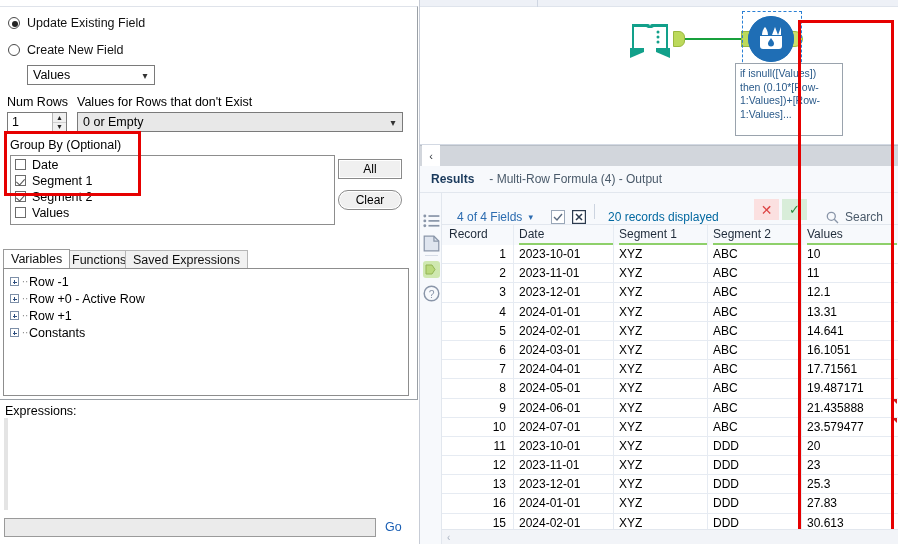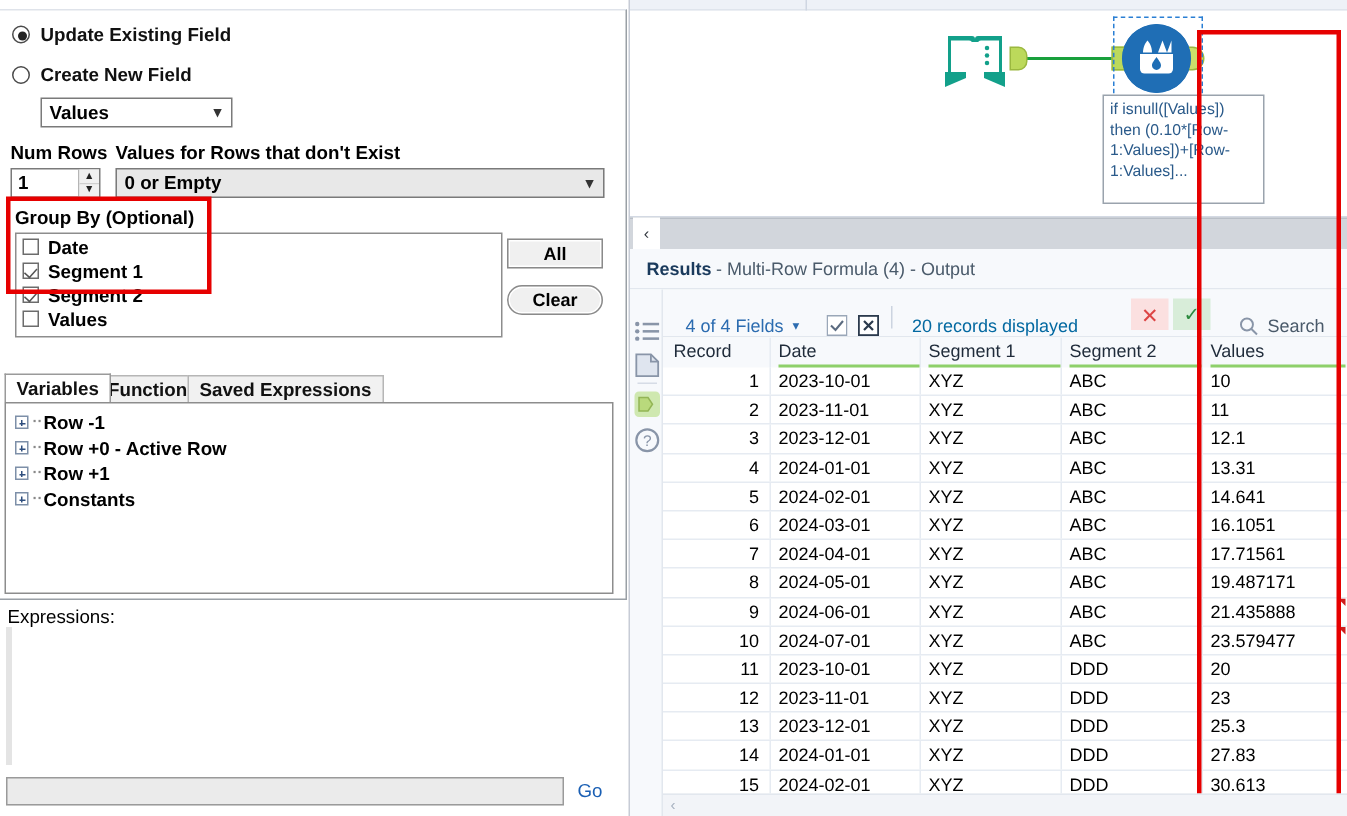--- a/index.html
+++ b/index.html
@@ -14,21 +14,21 @@
   }
   #app { position: relative; width: 898px; height: 544px; }
 
   
   #left-panel {
     position: absolute; left:0; top:0; width:420px; height:544px;
     background:#fff; border-right:1px solid #c7ccd6;
   }
   .cfg-body {
     position:absolute; left:0; top:6px; width:418px; height:394px;
-    background:#fff; border:1px solid #9aa0a6; border-left:none; border-top:1px solid #dfe3ea;font-weight:bold;
+    background:#fff; border:1px solid #9aa0a6; border-left:none; border-top:1px solid #dfe3ea;
   }
   .radio-row { display:flex; align-items:center; margin:0 0 0 8px; height:20px; }
   .radio {
     width:12px; height:12px; border-radius:50%; border:1px solid #4a4a4a;
     background:#fff; margin-right:7px; position:relative; flex:none;
   }
   .radio.on::after {
     content:""; position:absolute; left:2.5px; top:2.5px; width:6px; height:6px;
     border-radius:50%; background:#222;
   }
@@ -174,21 +174,21 @@
     background:#d2d6dc; border-top:1px solid #b9bfc7;
   }
   #collapse-arrow {
     position:absolute; left:2px; top:145px; width:18px; height:21px;
     background:#fff; display:flex; align-items:center; justify-content:center;
     font-size:11px; color:#30363d;
   }
   #results-title {
     position:absolute; left:0; top:166px; width:478px; height:27px;
     background:#f7f9fc; border-bottom:1px solid #e2e7ee;
-    display:flex; align-items:center; padding-left:11px; font-size:12px;
+    display:flex; align-items:center; padding-left:11px; font-size:12px;gap:12px;
   }
   #results-title b { color:#1a3a5c; font-weight:bold; }
   #results-title span.sub { color:#4a5a6a; margin-left:3px; }
 
   #results-toolbar {
     position:absolute; left:0; top:193px; width:478px; height:32px;
     background:#f7f9fc; border-bottom:1px solid #e2e7ee;
   }
   #sidebar-icons {
     position:absolute; left:0; top:193px; width:22px; height:351px;
@@ -544,21 +544,21 @@
             <div class="gc val">23</div>
           </div>
           <div class="grid-row">
             <div class="gc rec">13</div>
             <div class="gc date">2023-12-01</div>
             <div class="gc s1">XYZ</div>
             <div class="gc s2">DDD</div>
             <div class="gc val">25.3</div>
           </div>
           <div class="grid-row">
-            <div class="gc rec">14</div>
+            <div class="gc rec">16</div>
             <div class="gc date">2024-01-01</div>
             <div class="gc s1">XYZ</div>
             <div class="gc s2">DDD</div>
             <div class="gc val">27.83</div>
           </div>
           <div class="grid-row">
             <div class="gc rec">15</div>
             <div class="gc date">2024-02-01</div>
             <div class="gc s1">XYZ</div>
             <div class="gc s2">DDD</div>

